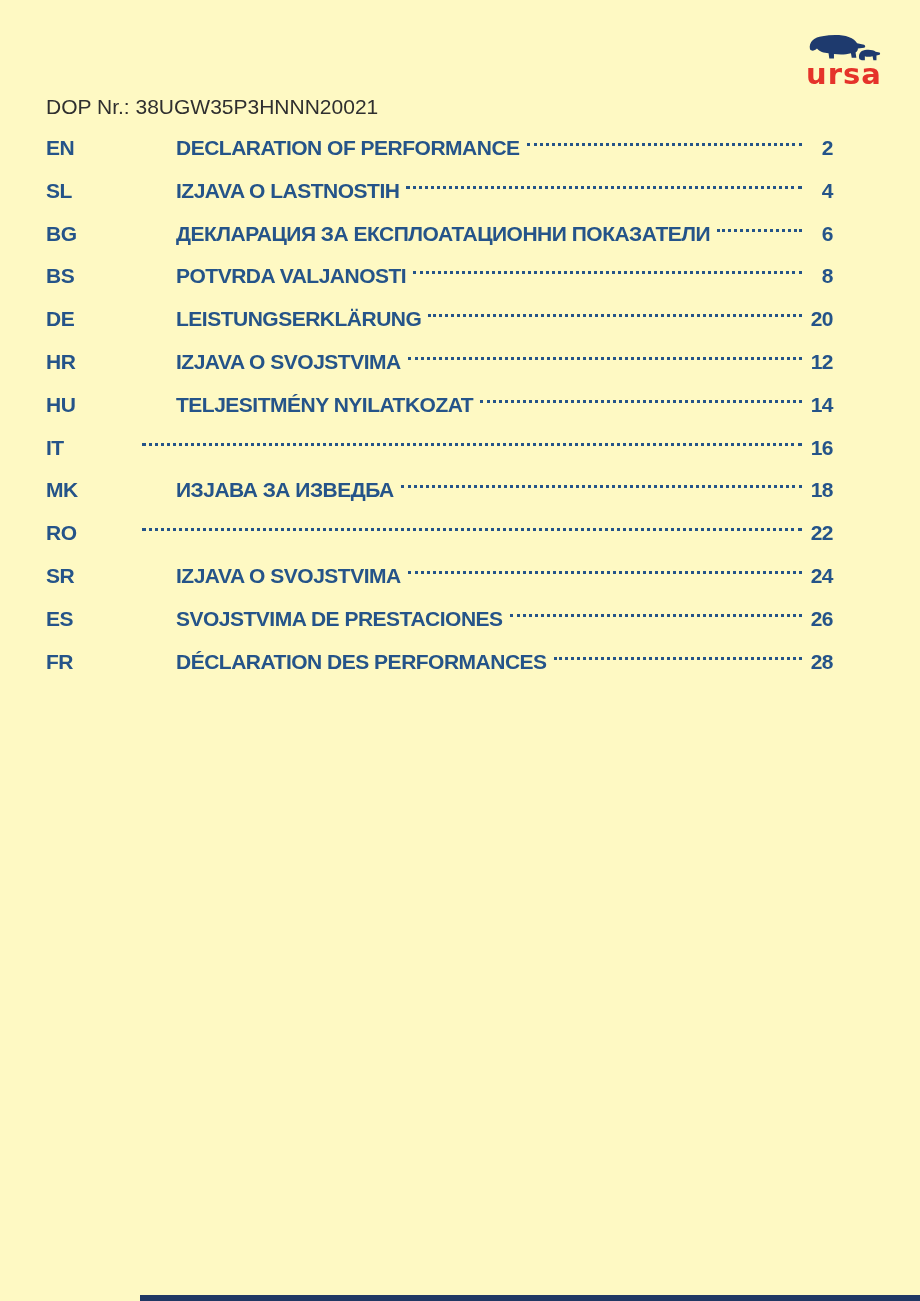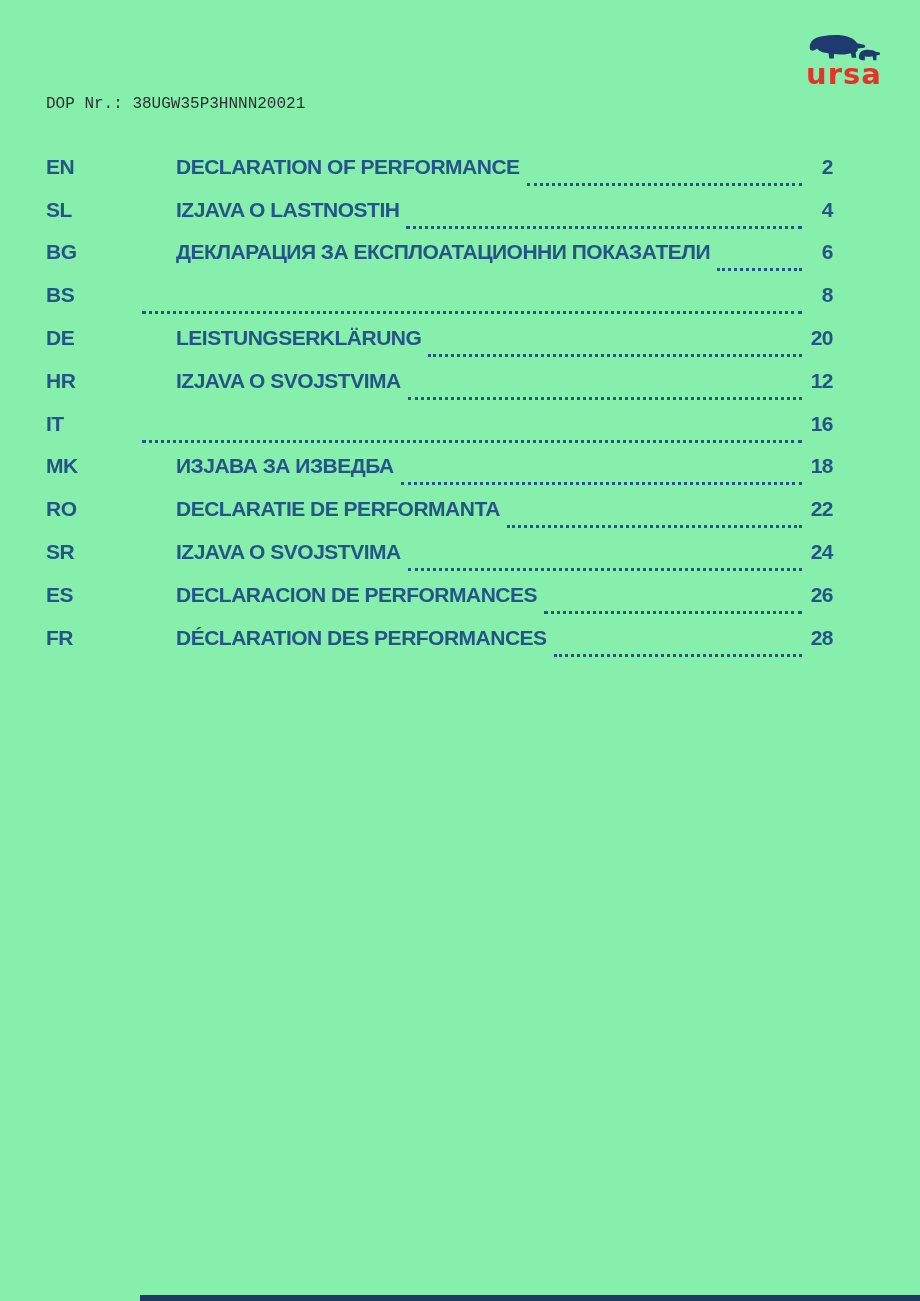--- a/index.html
+++ b/index.html
@@ -7,21 +7,21 @@
     --logo-red:#e5332a;
     --logo-navy:#1e3a6e;
     --footer:#203864;
     --ink:#2f2f2f;
   }
   *{margin:0;padding:0;box-sizing:border-box;}
   html,body{background:#ffffff;}
   .page{
     position:relative;
     width:920px;height:1301px;
-    background:#86efac;
+    background:#fef9c3;
     overflow:hidden;
     font-family:"Liberation Sans",sans-serif;
   }
   
   .logo{
     position:absolute;top:30px;right:26px;width:100px;
     display:flex;flex-direction:column;align-items:center;
   }
   .logo svg{display:block;width:80px;height:34px;}
   .wordmark{
@@ -29,28 +29,28 @@
     font-weight:bold;
     font-size:29px;
     line-height:0.85;
     letter-spacing:1px;
     color:var(--logo-red);
     margin-top:-2px;
   }
   
   .dop-line{
     position:absolute;left:46px;top:95px;
-    font-size:16px;color:var(--ink);letter-spacing:0;font-family:Liberation Mono, monospace;
+    font-size:21px;color:var(--ink);letter-spacing:0;
   }
   
   .toc{
     position:absolute;left:46px;top:136px;width:787px;
   }
   .toc-row{
-    display:flex;align-items:flex-end;
+    display:flex;align-items:flex-start;
     height:42.8px;
     color:var(--navy);
     font-weight:bold;
     font-size:21px;
     letter-spacing:-0.5px;
     white-space:nowrap;
     cursor:pointer;
   }
   .toc-code{width:94px;flex:0 0 94px;}
   .toc-title{padding-right:5px;margin-left:36px;}
@@ -100,61 +100,67 @@
     <span class="toc-page">4</span>
   </div>
       <div class="toc-row">
     <span class="toc-code">BG</span>
     <span class="toc-title">ДЕКЛАРАЦИЯ ЗА ЕКСПЛОАТАЦИОННИ ПОКАЗАТЕЛИ</span>
     <span class="toc-leader"></span>
     <span class="toc-page">6</span>
   </div>
       <div class="toc-row">
     <span class="toc-code">BS</span>
+    <span class="toc-title">POTVRDA VALJANOSTI</span>
     <span class="toc-leader"></span>
     <span class="toc-page">8</span>
   </div>
       <div class="toc-row">
     <span class="toc-code">DE</span>
     <span class="toc-title">LEISTUNGSERKLÄRUNG</span>
     <span class="toc-leader"></span>
     <span class="toc-page">20</span>
   </div>
       <div class="toc-row">
     <span class="toc-code">HR</span>
     <span class="toc-title">IZJAVA O SVOJSTVIMA</span>
     <span class="toc-leader"></span>
     <span class="toc-page">12</span>
   </div>
       <div class="toc-row">
+    <span class="toc-code">HU</span>
+    <span class="toc-title">TELJESITMÉNY NYILATKOZAT</span>
+    <span class="toc-leader"></span>
+    <span class="toc-page">14</span>
+  </div>
+      <div class="toc-row">
     <span class="toc-code">IT</span>
     <span class="toc-leader"></span>
     <span class="toc-page">16</span>
   </div>
       <div class="toc-row">
     <span class="toc-code">MK</span>
     <span class="toc-title">ИЗЈАВА ЗА ИЗВЕДБА</span>
     <span class="toc-leader"></span>
     <span class="toc-page">18</span>
   </div>
       <div class="toc-row">
     <span class="toc-code">RO</span>
-    <span class="toc-title">DECLARATIE DE PERFORMANTA</span>
     <span class="toc-leader"></span>
     <span class="toc-page">22</span>
   </div>
       <div class="toc-row">
     <span class="toc-code">SR</span>
     <span class="toc-title">IZJAVA O SVOJSTVIMA</span>
     <span class="toc-leader"></span>
     <span class="toc-page">24</span>
   </div>
       <div class="toc-row">
     <span class="toc-code">ES</span>
-    <span class="toc-title">DECLARACION DE PERFORMANCES</span>
+    <span class="toc-title">SVOJSTVIMA DE PRESTACIONES</span>
     <span class="toc-leader"></span>
     <span class="toc-page">26</span>
   </div>
       <div class="toc-row">
     <span class="toc-code">FR</span>
     <span class="toc-title">DÉCLARATION DES PERFORMANCES</span>
     <span class="toc-leader"></span>
     <span class="toc-page">28</span>
   </div>
     </div>

